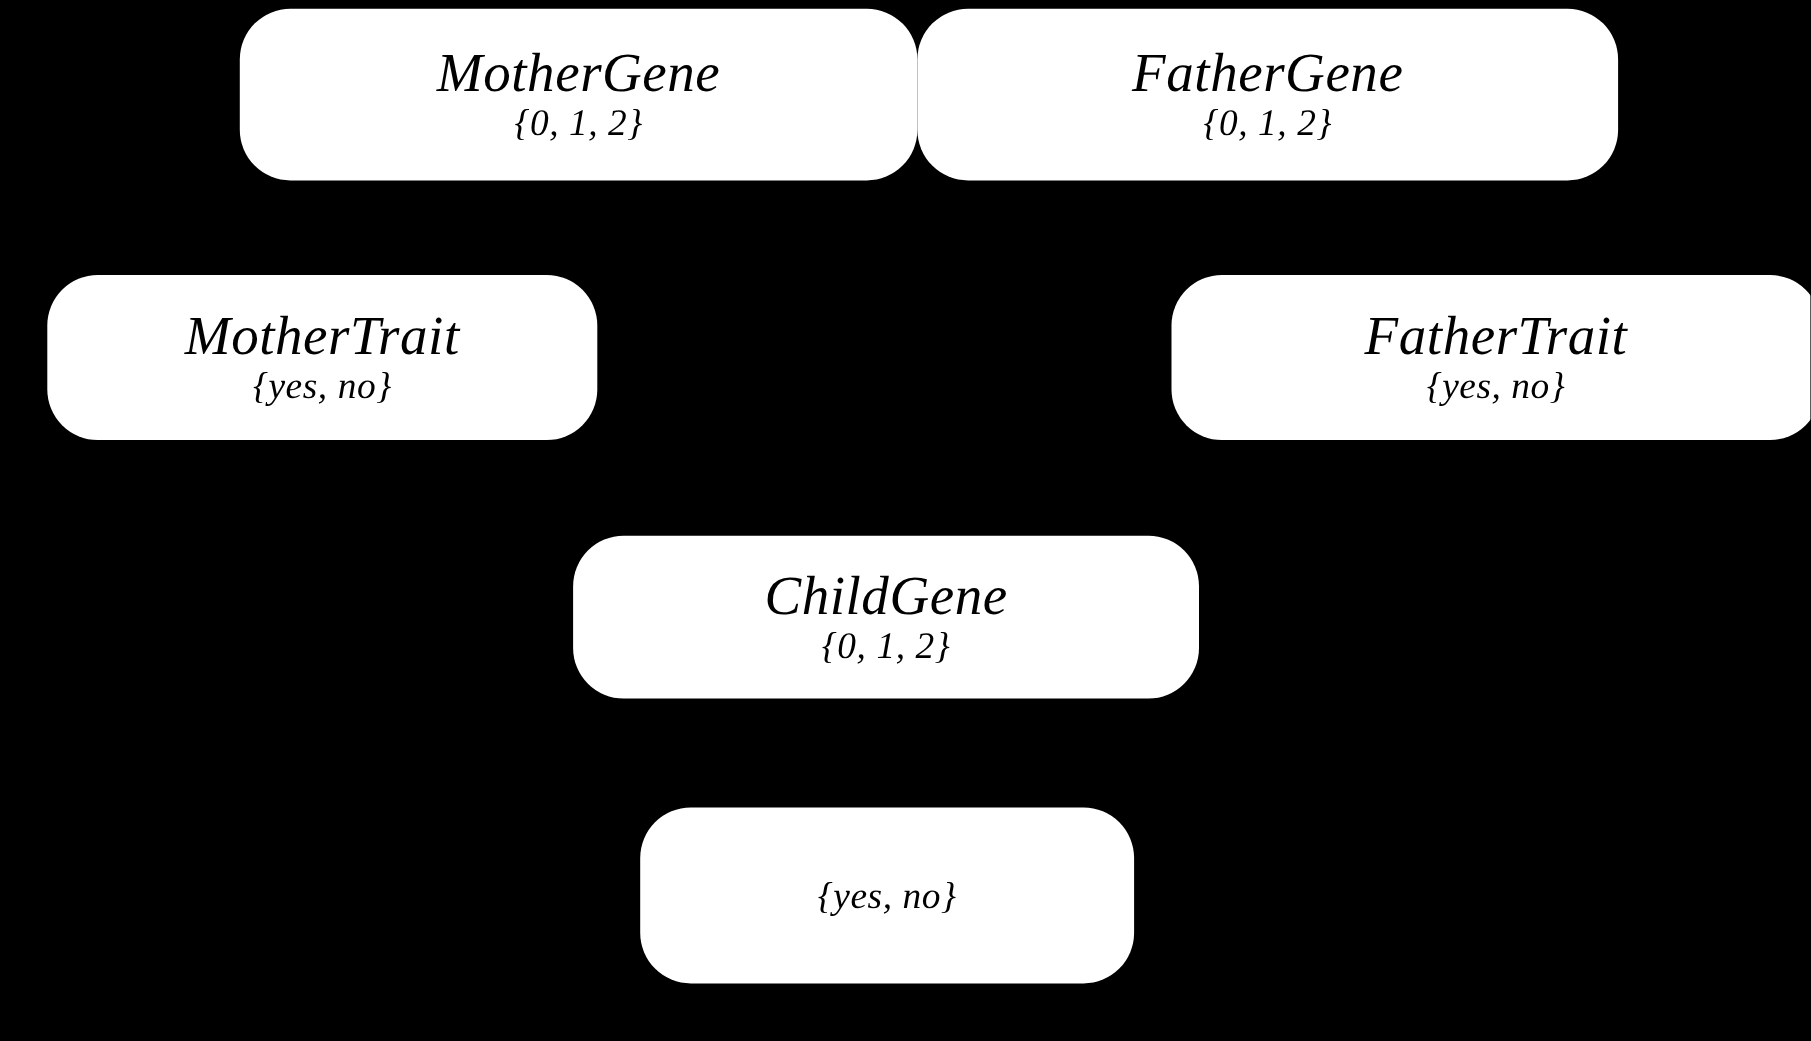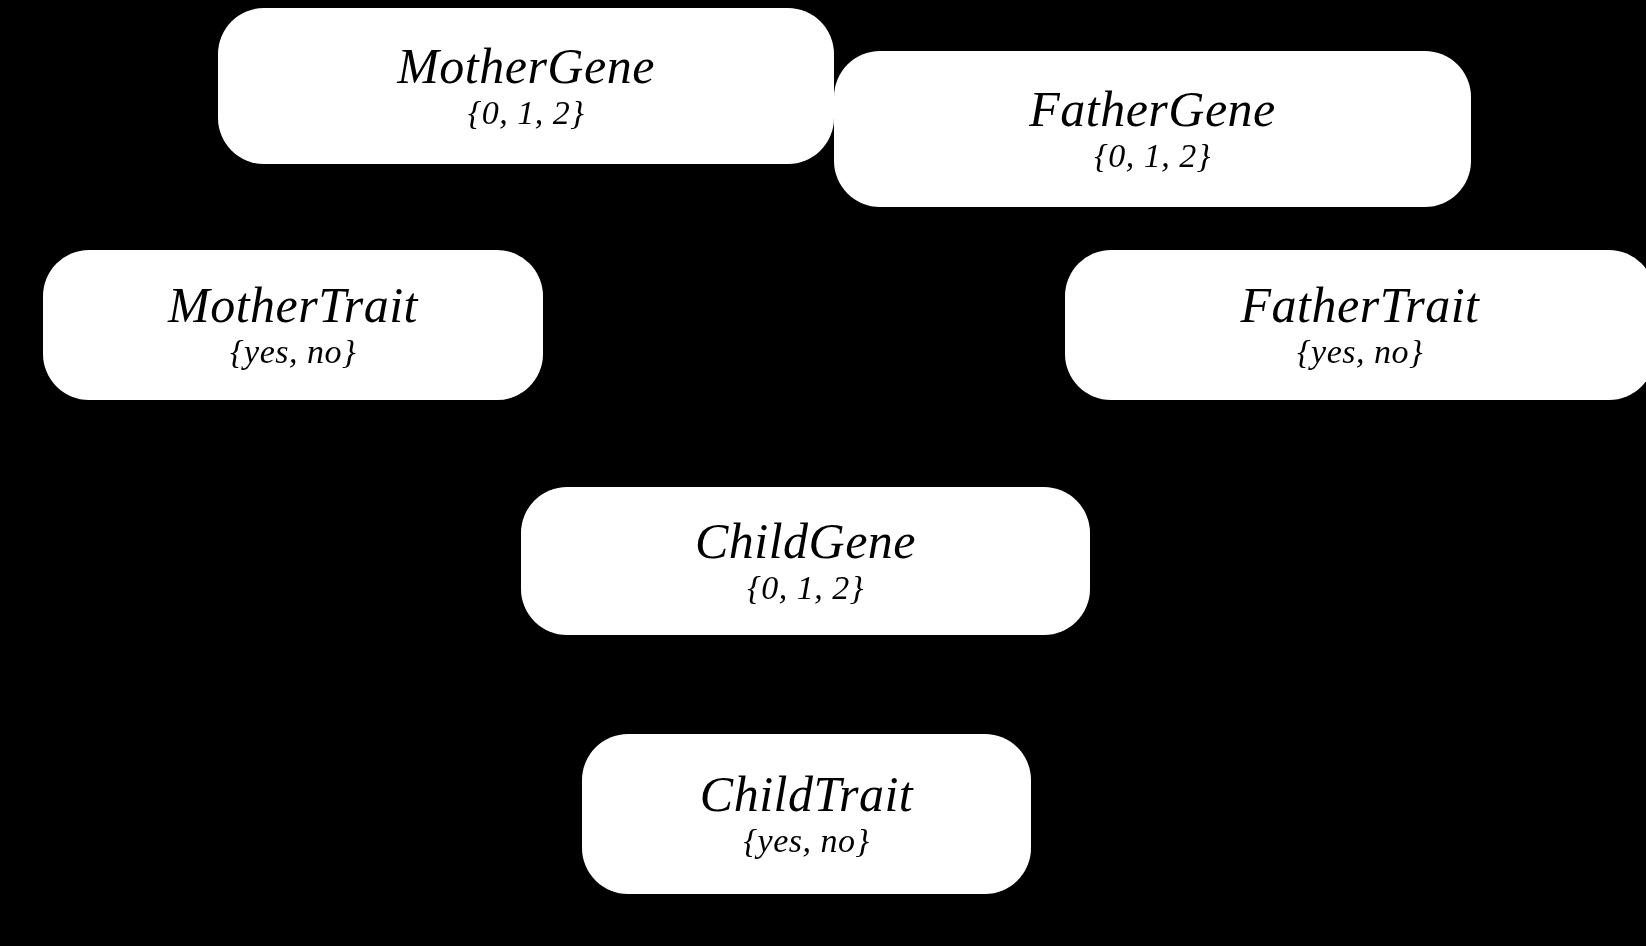--- a/index.html
+++ b/index.html
@@ -39,21 +39,21 @@
   }
   .node .node-domain {
     font-style: italic;
     font-size: 34px;
     letter-spacing: 0.5px;
     white-space: nowrap;
     margin-top: 2px;
   }
   
   #node-mother-gene  { left: 218px;  top: 8px;   width: 616px; height: 156px; }
-  #node-father-gene  { left: 834px;  top: 8px;   width: 637px; height: 156px; margin-top: 43px; }
+  #node-father-gene  { left: 834px;  top: 8px;   width: 637px; height: 156px; }
   #node-mother-trait { left: 7px;    top: 250px; width: 500px; height: 150px; margin-left: 36px; }
   #node-father-trait { left: 1065px; top: 250px; width: 590px; height: 150px; }
   #node-child-gene   { left: 521px;  top: 487px; width: 569px; height: 148px; }
   #node-child-trait  { left: 582px;  top: 734px; width: 449px; height: 160px; }
 </style>
 </head>
 <body>
 
 <div id="canvas">
 
@@ -76,17 +76,16 @@
     <div class="node-title">FatherTrait</div>
     <div class="node-domain">{yes, no}</div>
   </div>
 
   <div class="node" id="node-child-gene">
     <div class="node-title">ChildGene</div>
     <div class="node-domain">{0, 1, 2}</div>
   </div>
 
   <div class="node" id="node-child-trait">
-    <div class="node-title">ChildTrait</div>
     <div class="node-domain">{yes, no}</div>
   </div>
 
 </div>
 
 </body></html>

